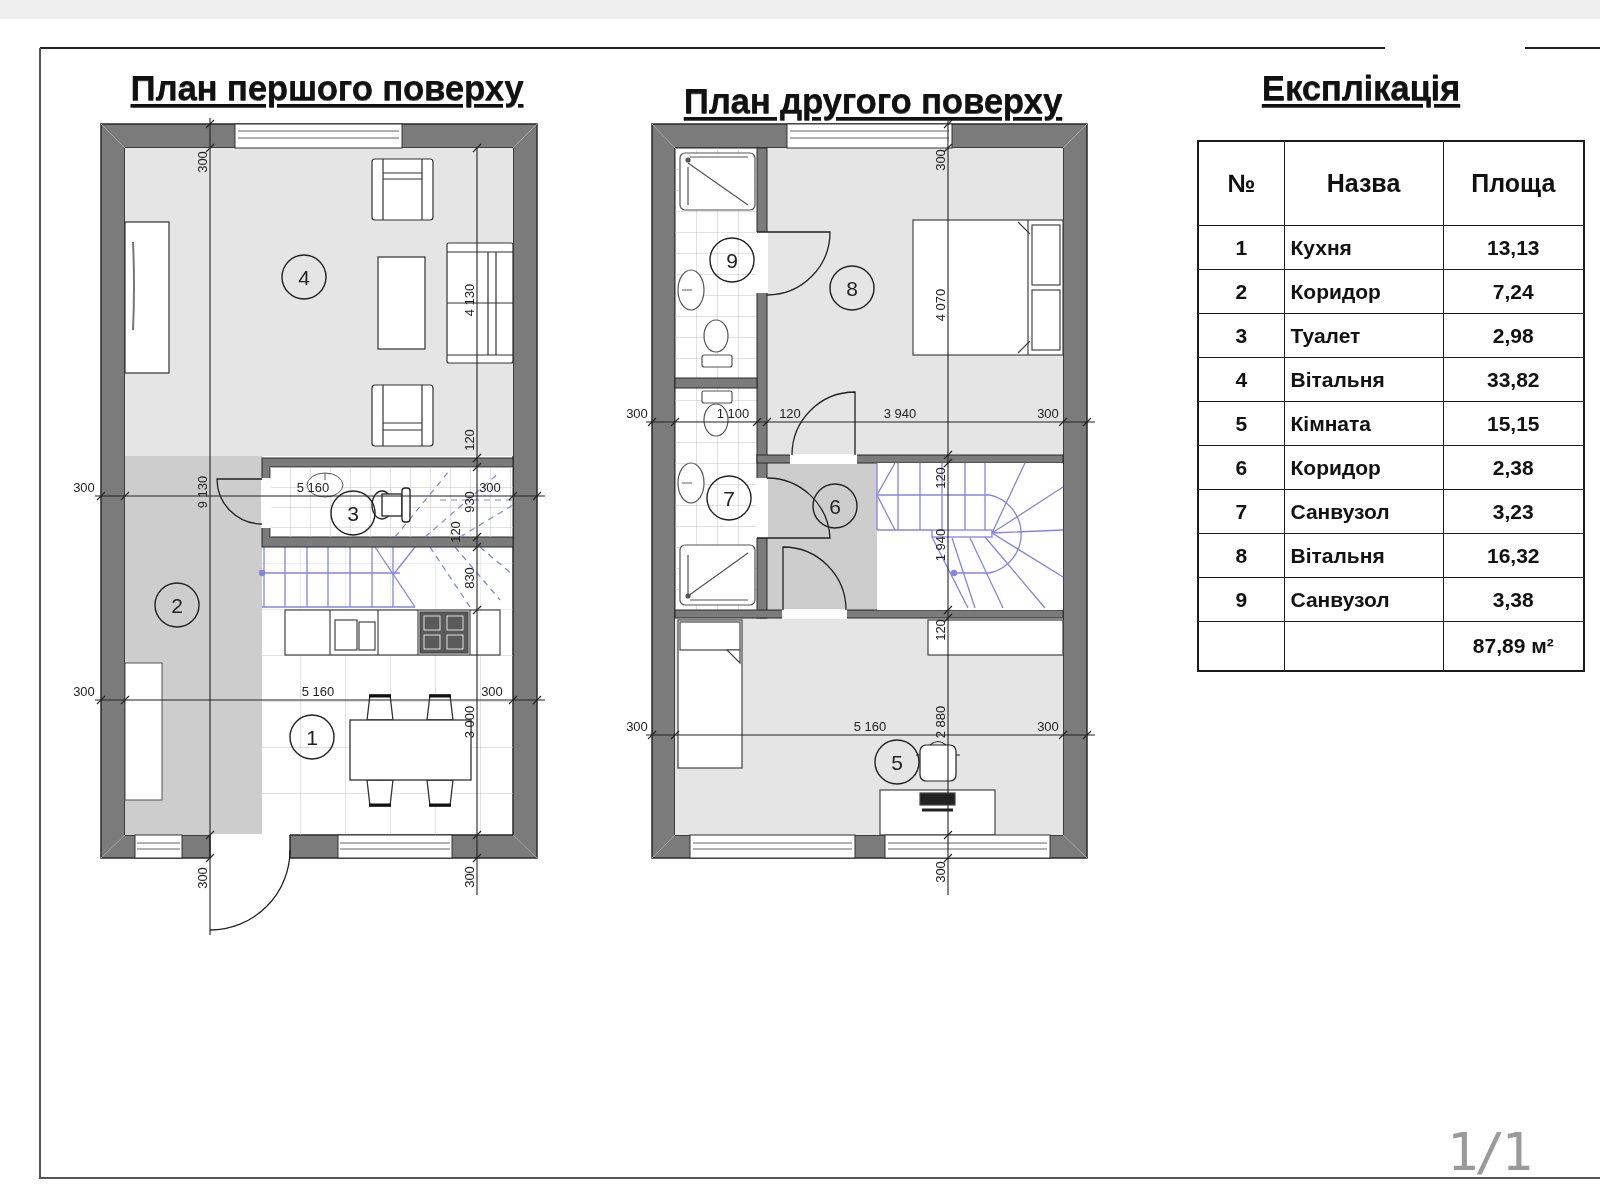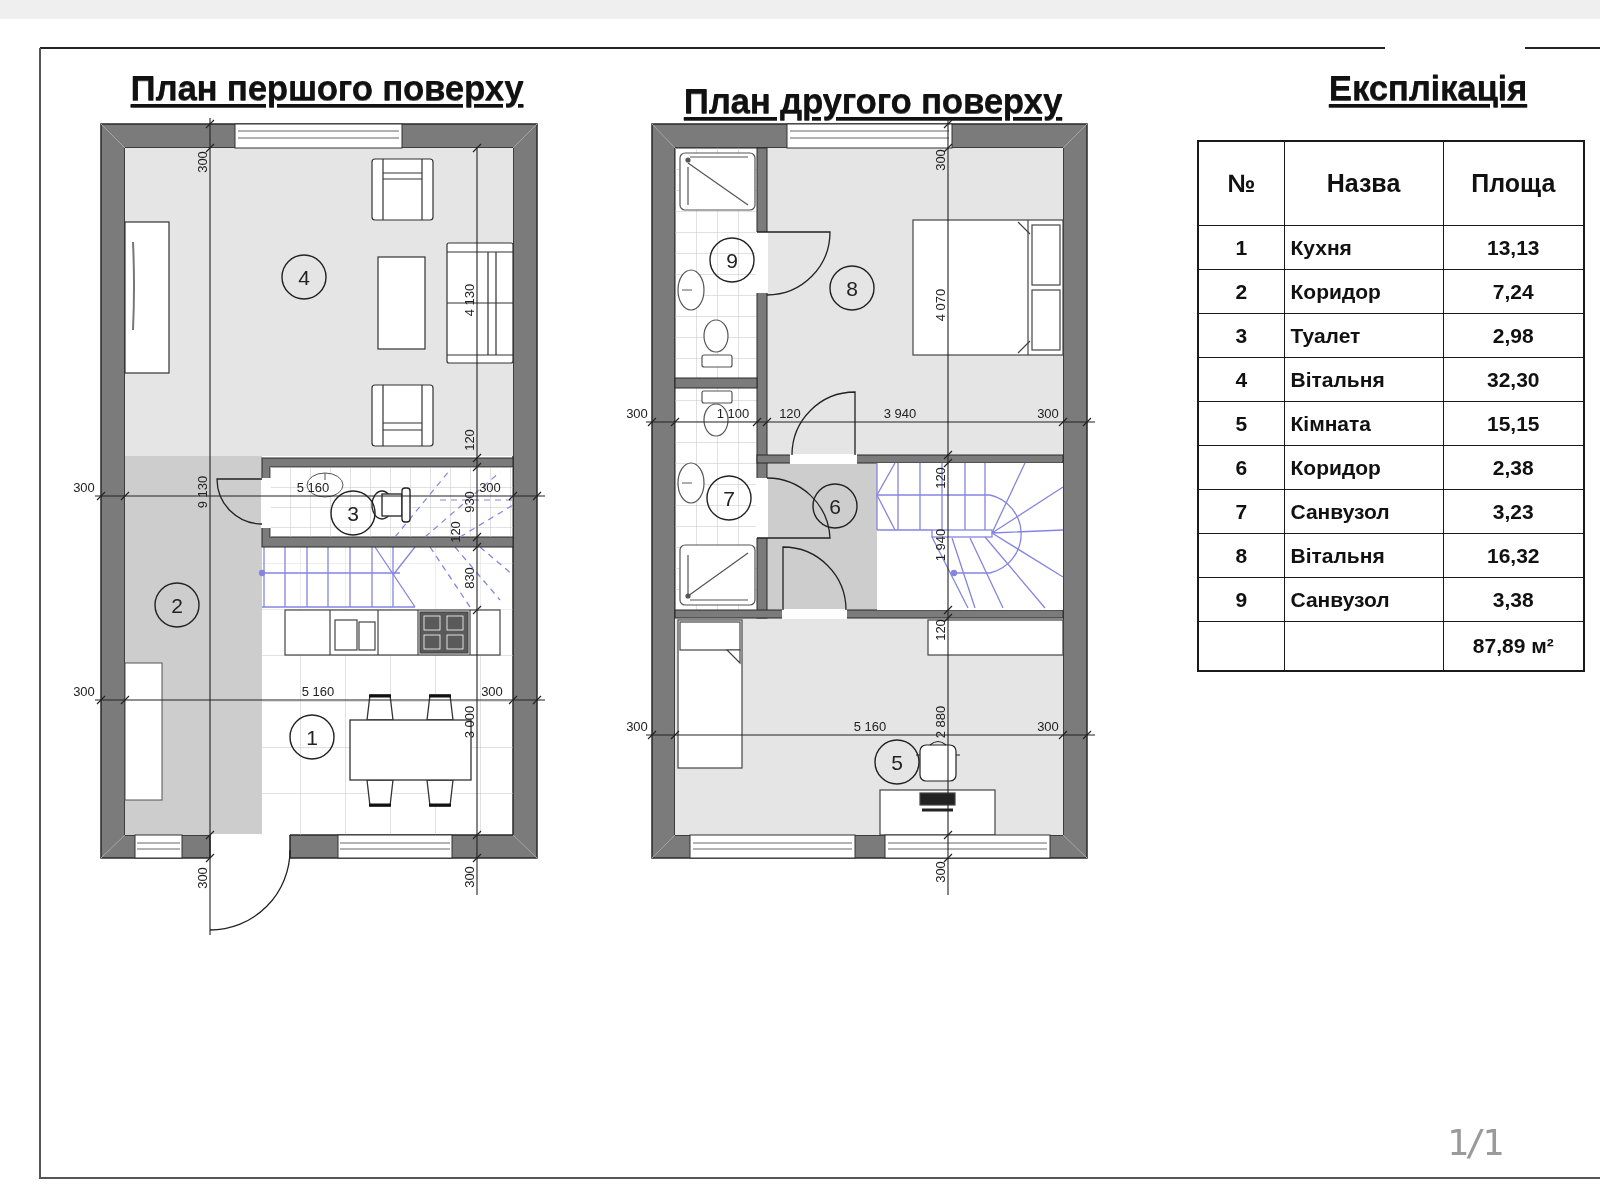--- a/index.html
+++ b/index.html
@@ -5,35 +5,35 @@
   html, body { margin: 0; padding: 0; background: #ffffff; }
   body { width: 1600px; height: 1200px; position: relative; overflow: hidden;
          font-family: "Liberation Sans", "DejaVu Sans", sans-serif; color: #111; }
   .topbar { position: absolute; left: 0; top: 0; width: 1600px; height: 19px; background: #efefef; }
   .title { position: absolute; top: 68px; font-weight: bold; font-size: 35px; text-decoration: underline;
            text-decoration-thickness: 3px; text-underline-offset: 4px; letter-spacing: -0.3px;
            transform: translateX(-50%); white-space: nowrap; color: #111;
            text-shadow: 0 1px 0 #555; }
   .t1 { left: 327px; }
   .t2 { left: 873px; margin-top: 13px; }
-  .t3 { left: 1428px; }
+  .t3 { left: 1361px; }
   svg.plans { position: absolute; left: 0; top: 0; }
   table.expl { position: absolute; left: 1197px; top: 140px; border-collapse: collapse;
                border: 2px solid #1a1a1a; font-weight: bold; }
   table.expl th, table.expl td { border: 1.6px solid #1a1a1a; padding: 0; }
   table.expl th { height: 83px; font-size: 25px; text-align: center; }
   table.expl td { height: 43px; font-size: 21px; }
   table.expl col.c1 { width: 86px; }
   table.expl col.c2 { width: 159px; }
   table.expl col.c3 { width: 141px; }
   td.num, td.area { text-align: center; }
   td.name { text-align: left; padding-left: 6px !important; }
   tr.total td { height: 48px; }
   .pagenum { position: absolute; left: 1447px; top: 1122px; font-family: "DejaVu Sans Mono", monospace;
-             font-size: 36px; color: #9a9a9a; letter-spacing: -4px; }
+             font-size: 52px; color: #9a9a9a; letter-spacing: -4px; }
 </style>
 </head>
 <body>
 
 <div class="topbar"></div>
 
 <div class="title t1">План першого поверху</div>
 <div class="title t2">План другого поверху</div>
 <div class="title t3">Експлікація</div>
 
@@ -340,21 +340,21 @@
       <td class="area">7,24</td>
     </tr>
     <tr>
       <td class="num">3</td>
       <td class="name">Туалет</td>
       <td class="area">2,98</td>
     </tr>
     <tr>
       <td class="num">4</td>
       <td class="name">Вітальня</td>
-      <td class="area">32,30</td>
+      <td class="area">33,82</td>
     </tr>
     <tr>
       <td class="num">5</td>
       <td class="name">Кімната</td>
       <td class="area">15,15</td>
     </tr>
     <tr>
       <td class="num">6</td>
       <td class="name">Коридор</td>
       <td class="area">2,38</td>

